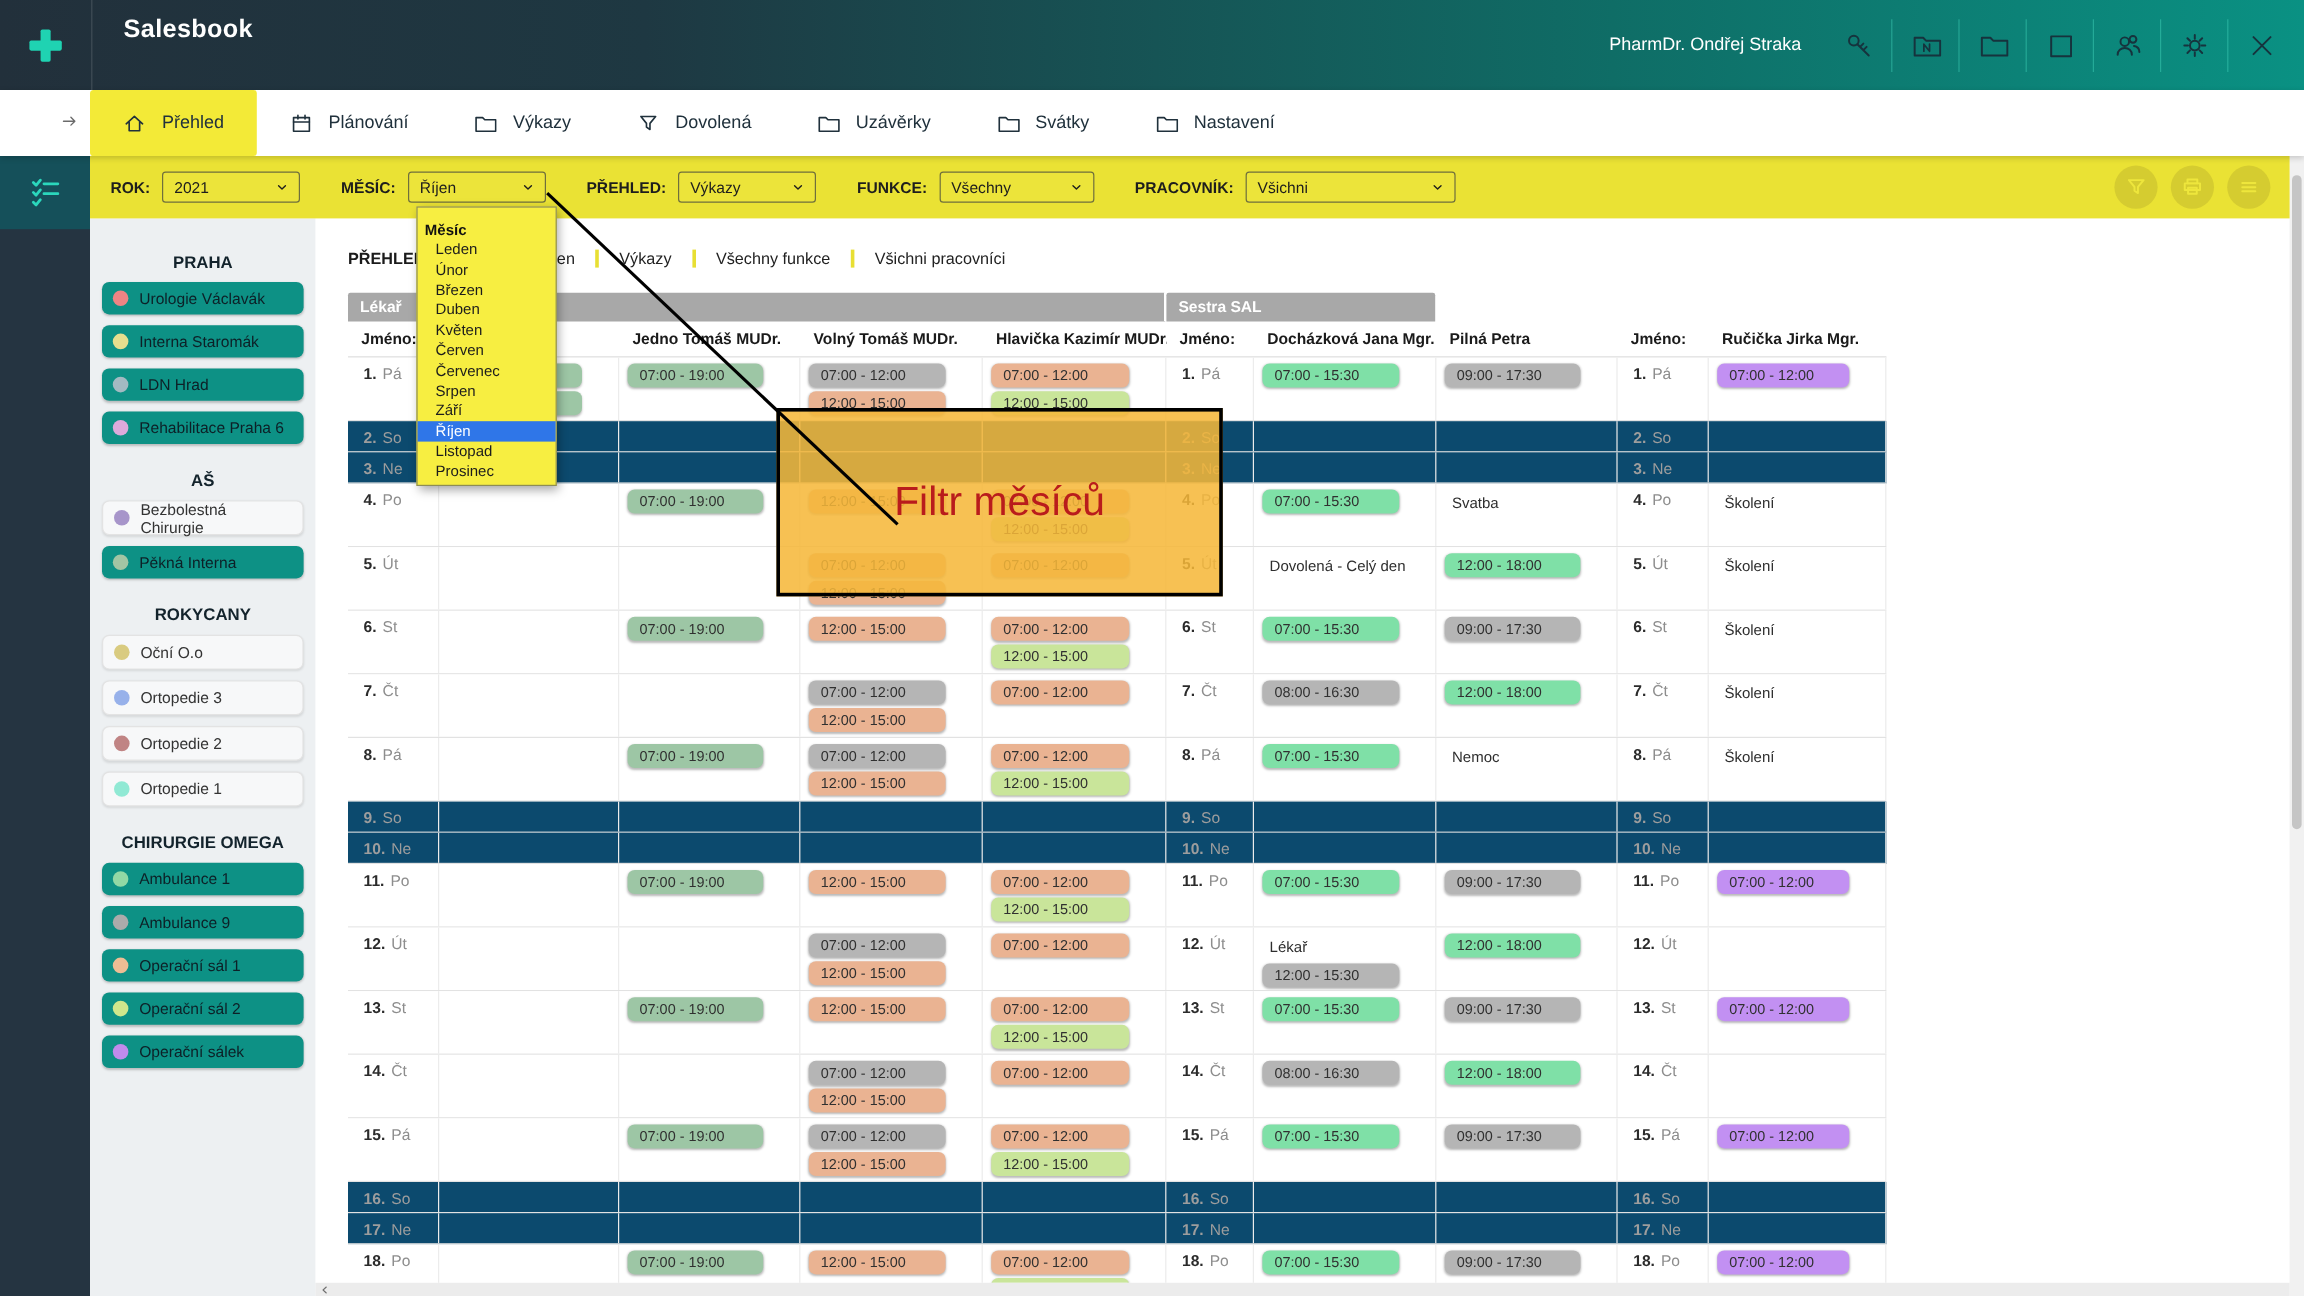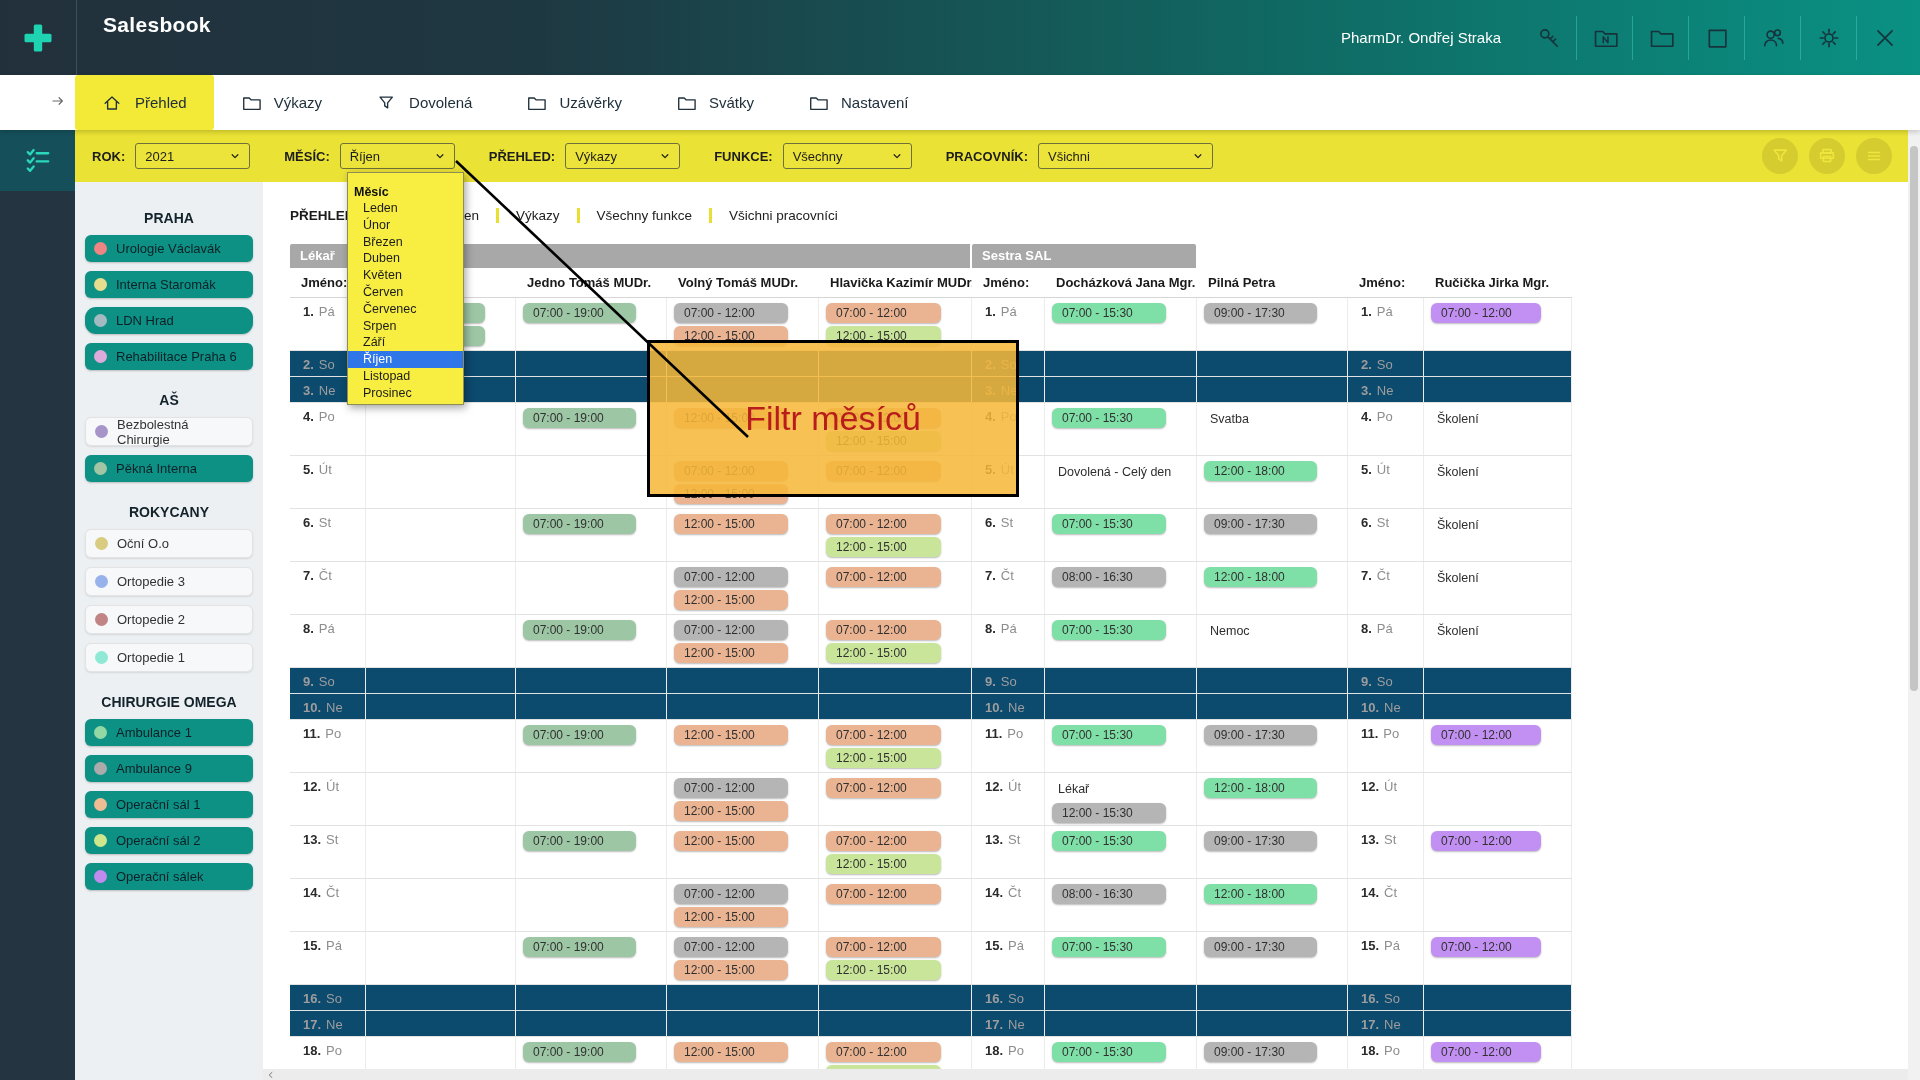--- a/index.html
+++ b/index.html
@@ -152,20 +152,29 @@
         <span>
           <svg width="20" height="20" viewBox="0 0 22 22" class="icn" style="stroke-width: 1.5;">
             <path d="M3.5 11.2 L11 4.4 L18.5 11.2 M6.2 9.8 V17.6 H15.8 V9.8"></path>
           </svg>
         </span>
         <span class="tlabel">Přehled</span>
       </div>
       <div class="tab">
         <span>
           <svg width="20" height="20" viewBox="0 0 22 22" class="icn" style="stroke-width: 1.5;">
+            <rect x="4" y="5.5" width="14.5" height="12.5"></rect>
+            <path d="M8 3.5 v3.2 M14.5 3.5 v3.2 M4 9.5 h14.5"></path>
+          </svg>
+        </span>
+        <span class="tlabel">Plánování</span>
+      </div>
+      <div class="tab">
+        <span>
+          <svg width="20" height="20" viewBox="0 0 22 22" class="icn" style="stroke-width: 1.5;">
             <path d="M3 5.5 h6 l2 2 h10 v10.5 H3 z"></path>
           </svg>
         </span>
         <span class="tlabel">Výkazy</span>
       </div>
       <div class="tab">
         <span>
           <svg width="20" height="20" viewBox="0 0 22 22" class="icn" style="stroke-width: 1.5;">
             <path d="M4.5 4.5 h13.5 L12.8 10.8 v5.6 l-3.2-2.2 v-3.4 z"></path>
           </svg>
@@ -296,21 +305,21 @@
 <div class="sidebar" id="sidebar">
     <div class="sgtitle">PRAHA</div>
     <div class="sitem sel" style="background: rgb(13, 145, 133);">
       <span class="dot" style="background: rgb(239, 132, 132);"></span>
       <span>Urologie Václavák</span>
     </div>
     <div class="sitem sel" style="background: rgb(13, 145, 133);">
       <span class="dot" style="background: rgb(230, 222, 142);"></span>
       <span>Interna Staromák</span>
     </div>
-    <div class="sitem sel" style="background: rgb(13, 145, 133); border-radius: 11px;">
+    <div class="sitem sel" style="background: rgb(13, 145, 133);">
       <span class="dot" style="background: rgb(163, 186, 194);"></span>
       <span>LDN Hrad</span>
     </div>
     <div class="sitem sel" style="background: rgb(13, 145, 133);">
       <span class="dot" style="background: rgb(220, 170, 219);"></span>
       <span>Rehabilitace Praha 6</span>
     </div>
     <div class="sgtitle">AŠ</div>
     <div class="sitem unsel">
       <span class="dot" style="background: rgb(167, 149, 202);"></span>

